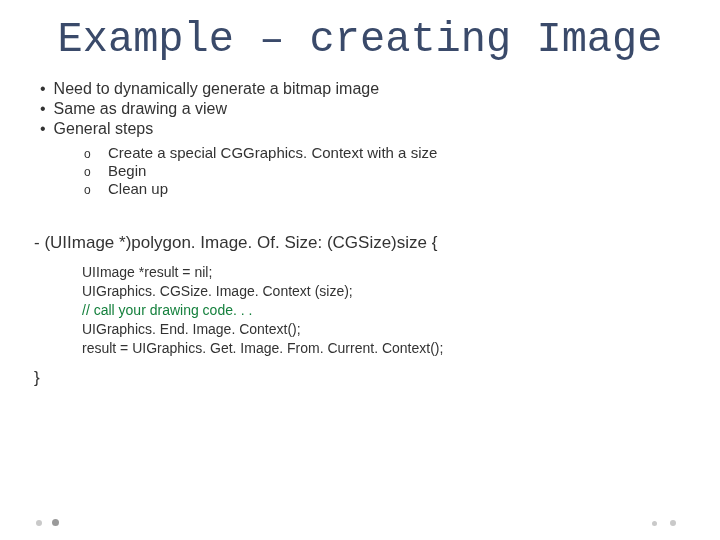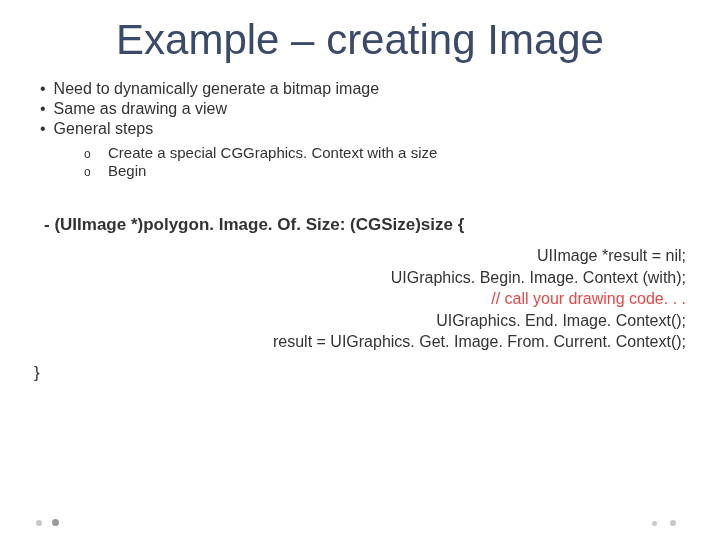--- a/index.html
+++ b/index.html
@@ -7,21 +7,21 @@
     width: 720px;
     height: 540px;
     background: #ffffff;
     font-family: Arial, Helvetica, sans-serif;
     color: #333;
     padding: 18px 34px 0 34px;
     position: relative;
     overflow: hidden;
   }
   .title {
-    font-family: Liberation Sans, sans-serif;
+    font-family: Liberation Mono, monospace;
     font-size: 42px;
     line-height: 1.05;
     color: #3a4a6a;
     text-align: center;
     font-weight: 400;
     margin-bottom: 18px;
   }
   .bullets {
     list-style: none;
     margin-left: 6px;
@@ -49,31 +49,29 @@
     content: "o";
     display: inline-block;
     width: 24px;
     color: #333;
     font-size: 12px;
   }
   .method {
     margin-top: 36px;
     font-size: 17px;
     color: #333;
-    margin-left: 10px;
-    font-weight: bold;
+    margin-left: 0;
   }
   .codeblock {
     margin: 10px 0 0 48px;
-    font-size: 16px;
+    font-size: 14px;
     color: #333;
     line-height: 1.35;
-    text-align: right;
   }
-  .codeblock .comment { color: #ef4444; }
+  .codeblock .comment { color: #15803d; }
   .closebrace {
     margin-top: 10px;
     font-size: 17px;
     color: #333;
   }
   .footer-dots {
     position: absolute;
     bottom: 14px;
     left: 0;
     width: 720px;
@@ -98,27 +96,28 @@
 
 <ul class="bullets">
   <li>Need to dynamically generate a bitmap image</li>
   <li>Same as drawing a view</li>
   <li>General steps</li>
 </ul>
 
 <ul class="sublist">
   <li>Create a special CGGraphics. Context with a size</li>
   <li>Begin</li>
+  <li>Clean up</li>
 </ul>
 
 <div class="method">- (UIImage *)polygon. Image. Of. Size: (CGSize)size {</div>
 
 <div class="codeblock">
   <div>UIImage *result = nil;</div>
-  <div>UIGraphics. Begin. Image. Context (with);</div>
+  <div>UIGraphics. CGSize. Image. Context (size);</div>
   <div class="comment">// call your drawing code. . .</div>
   <div>UIGraphics. End. Image. Context();</div>
   <div>result = UIGraphics. Get. Image. From. Current. Context();</div>
 </div>
 
 <div class="closebrace">}</div>
 
 <div class="footer-dots">
   <div class="dot" style="left:36px; bottom:0;"></div>
   <div class="dot dark" style="left:52px; bottom:0; width:7px; height:7px;"></div>

